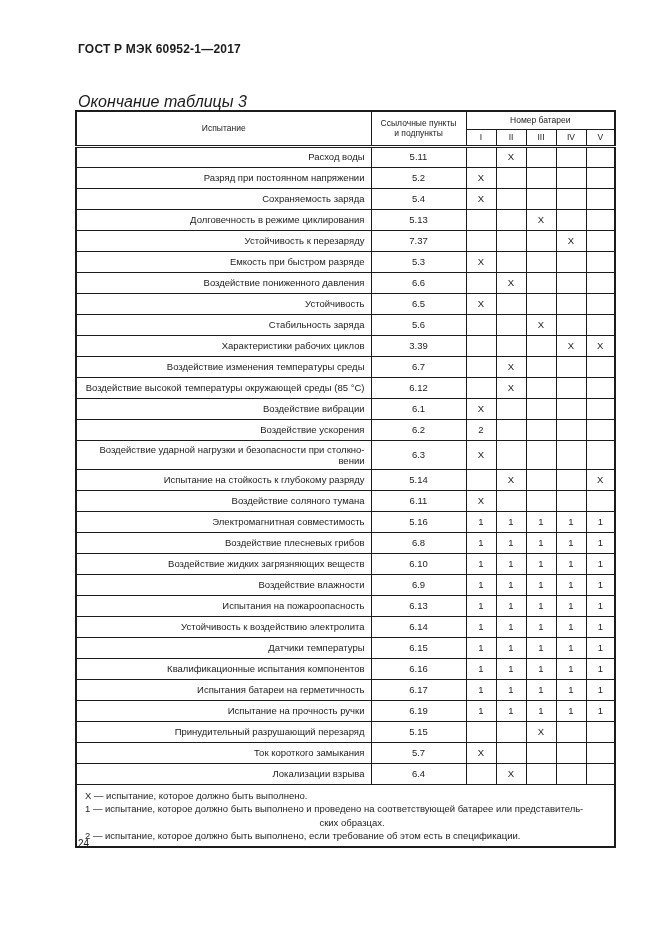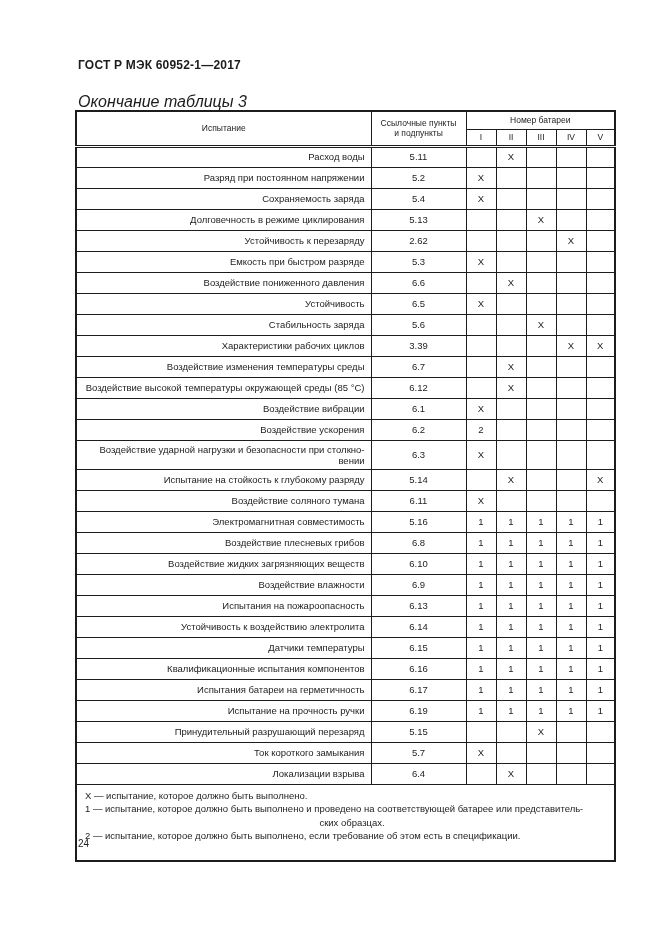--- a/index.html
+++ b/index.html
@@ -11,21 +11,21 @@
     width: 661px;
     height: 935px;
     background: #fff;
     outline: 1px solid #e3e3e3;
     overflow: hidden;
   }
 
   .doc-code {
     position: absolute;
     left: 78px;
-    top: 58px;
+    top: 42px;
     font-size: 12px;
     font-weight: bold;
     letter-spacing: 0.2px;
   }
 
   .caption {
     position: absolute;
     left: 78px;
     top: 93px;
     font-size: 16px;
@@ -57,21 +57,21 @@
   .th-col   { height: 17px; }
 
   tbody tr:first-child td { border-top: 3px double #1c1c1c; }
 
   tbody td { font-size: 9.5px; height: 21px; line-height: 1.18; }
   .td-test { text-align: right; padding: 3px 6px; }
   .td-ref  { text-align: center; padding: 3px 4px; margin-left: 8px; }
   .td-mark { text-align: center; padding: 1px 2px; }
 
   .notes-cell {
-    padding: 4px 8px 18px 8px;
+    padding: 4px 8px 4px 8px;
     font-size: 9.5px;
     line-height: 1.4;
   }
   .note-line { white-space: nowrap; }
   .note-line.indent { padding-left: 13px; text-align: center; }
 
   .page-number {
     position: absolute;
     left: 78px;
     top: 838px;
@@ -142,21 +142,21 @@
           <td class="td-test">Долговечность в режиме циклирования</td>
           <td class="td-ref">5.13</td>
           <td class="td-mark"></td>
           <td class="td-mark"></td>
           <td class="td-mark">X</td>
           <td class="td-mark"></td>
           <td class="td-mark"></td>
         </tr>
         <tr>
           <td class="td-test">Устойчивость к перезаряду</td>
-          <td class="td-ref">2.62</td>
+          <td class="td-ref">7.37</td>
           <td class="td-mark"></td>
           <td class="td-mark"></td>
           <td class="td-mark"></td>
           <td class="td-mark">X</td>
           <td class="td-mark"></td>
         </tr>
         <tr>
           <td class="td-test">Емкость при быстром разряде</td>
           <td class="td-ref">5.3</td>
           <td class="td-mark">X</td>

